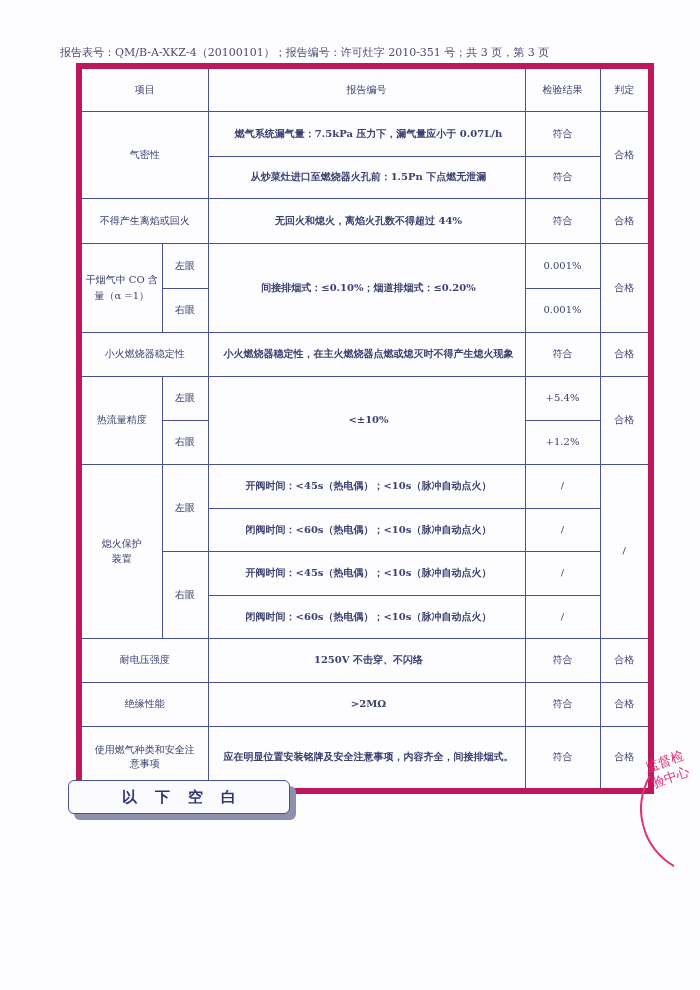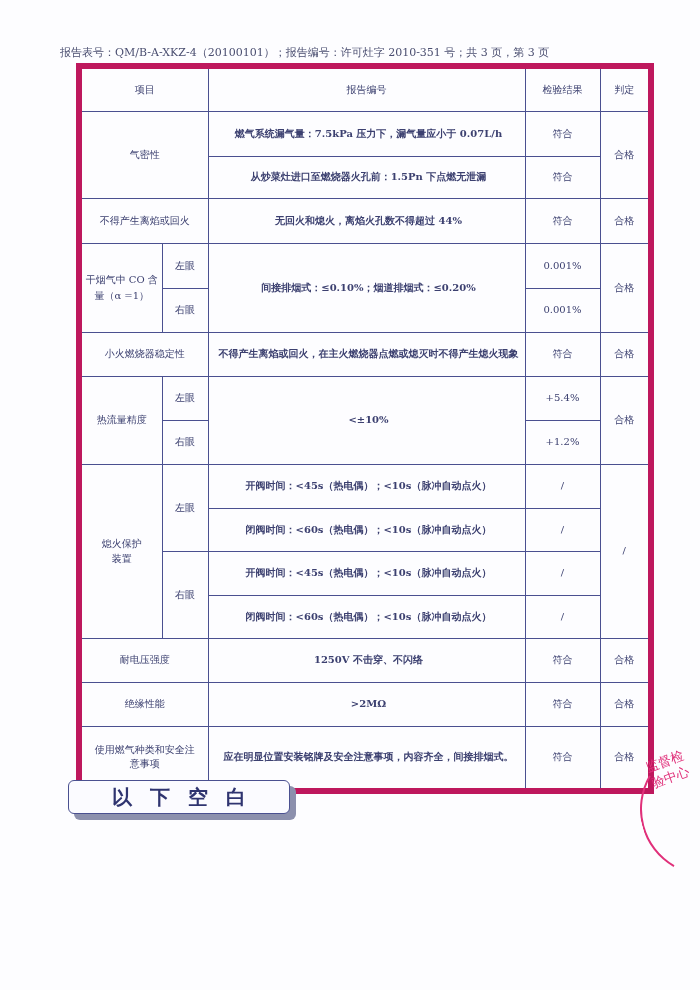--- a/index.html
+++ b/index.html
@@ -29,21 +29,21 @@
   }
   .stamp-text {
     position: absolute; left: 648px; top: 752px; width: 40px; color: #e0307a; font-size: 13px;
     line-height: 17px; font-family: "DejaVu Sans", sans-serif; transform: rotate(-20deg);
   }
   .blank-box {
     position: absolute; left: 68px; top: 780px; width: 222px; height: 34px;
     border: 1.5px solid #4a5090; border-radius: 6px; background: #fbfbff;
     box-shadow: 6px 6px 0 #8c90ad;
     display: flex; align-items: center; justify-content: center;
-    font-family: "DejaVu Sans", sans-serif; font-weight: bold; font-size: 20px; color: #2f3470;
+    font-family: "DejaVu Sans", sans-serif; font-weight: bold; font-size: 15px; color: #2f3470;
     letter-spacing: 18px; padding-left: 18px; box-sizing: border-box;
   }
 </style>
 </head>
 <body>
 
 <div class="header-line">报告表号：QM/B-A-XKZ-4（20100101）；报告编号：许可灶字 2010-351 号；共 3 页，第 3 页</div>
 
 <table class="report">
   <colgroup>
@@ -86,21 +86,21 @@
     <td>0.001%</td>
     <td rowspan="2">合格</td>
   </tr>
   <tr style="height:44px">
     <td>右眼</td>
     <td>0.001%</td>
   </tr>
 
   <tr style="height:44px">
     <td colspan="2">小火燃烧器稳定性</td>
-    <td class="left" style="line-height:1.45">不得产生离焰或回火，在主火燃烧器点燃或熄灭时不得产生熄火现象</td>
+    <td class="left" style="line-height:1.45">小火燃烧器稳定性，在主火燃烧器点燃或熄灭时不得产生熄火现象</td>
     <td>符合</td>
     <td>合格</td>
   </tr>
 
   <tr style="height:44px">
     <td rowspan="2">热流量精度</td>
     <td>左眼</td>
     <td rowspan="2" class="left">&lt;±10%</td>
     <td>+5.4%</td>
     <td rowspan="2">合格</td>

